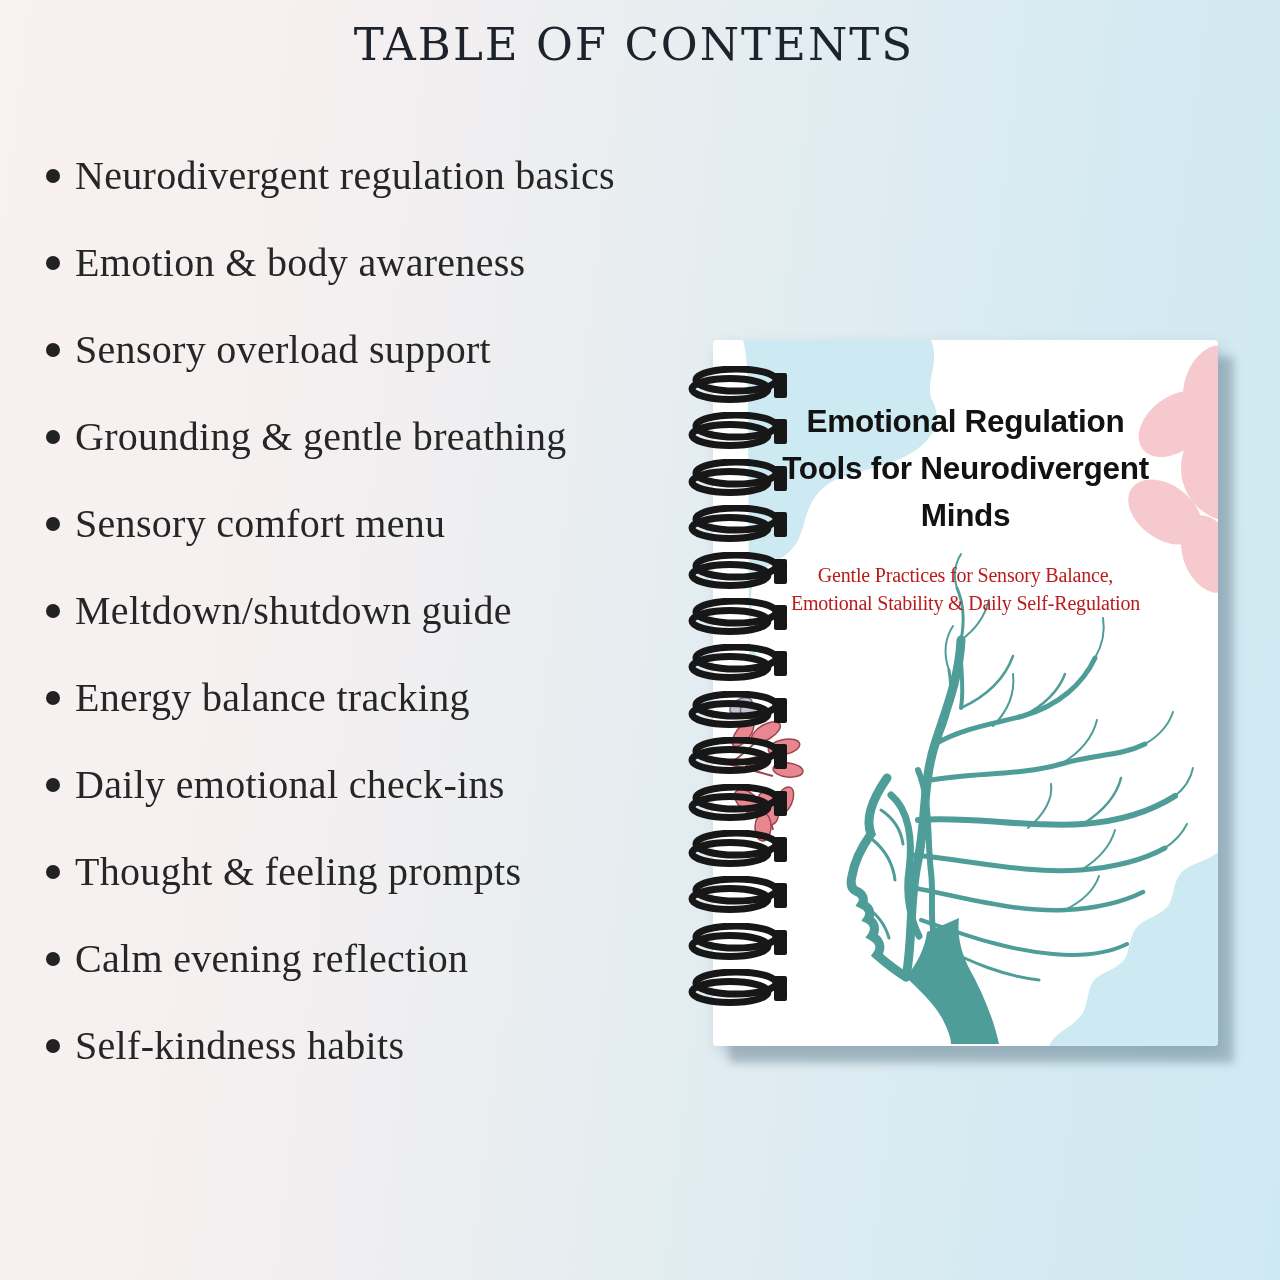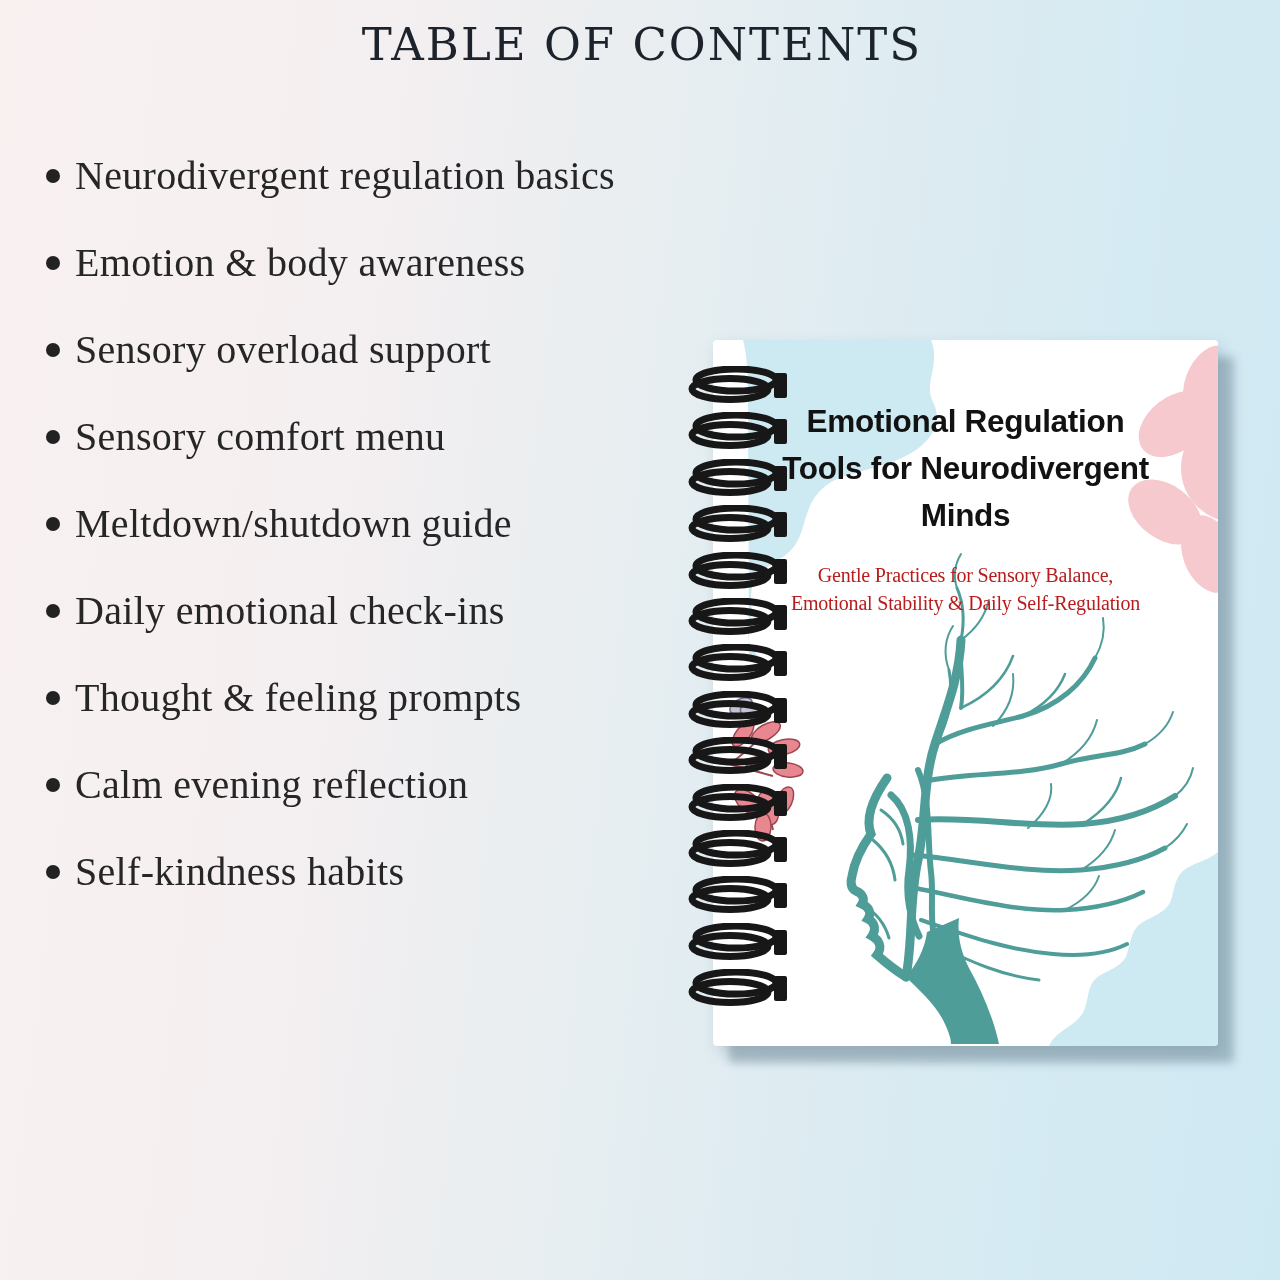--- a/index.html
+++ b/index.html
@@ -2,21 +2,21 @@
 <html><head>
 <meta charset="utf-8">
 <style>
   html,body{margin:0;padding:0;}
   body{
     width:1280px;height:1280px;overflow:hidden;position:relative;
     background:linear-gradient(97deg,#f9f1f0 0%,#f4eff0 28%,#e3edf1 55%,#d5eaf2 80%,#cfe9f2 100%);
     font-family:"Liberation Serif",serif;
   }
   .page-title{
-    position:absolute;top:18px;left:8px;width:1268px;margin:0;
+    position:absolute;top:18px;left:0;width:1268px;margin:0;
     text-align:center;font-family:"DejaVu Serif",serif;font-weight:400;
     font-size:45px;letter-spacing:2px;color:#1c232c;
   }
   ul.toc{
     position:absolute;left:44px;top:132px;margin:0;padding:0;list-style:none;
     width:610px;
   }
   ul.toc li{
     position:relative;padding-left:31px;width:548px;
     font-size:40px;line-height:87px;color:#262626;letter-spacing:.3px;
@@ -48,22 +48,24 @@
 </style>
 </head>
 <body>
 
 <h1 class="page-title">TABLE OF CONTENTS</h1>
 
 <ul class="toc">
     <li>Neurodivergent regulation basics</li>
     <li>Emotion &amp; body awareness</li>
     <li>Sensory overload support</li>
+    <li>Grounding &amp; gentle breathing</li>
     <li>Sensory comfort menu</li>
     <li>Meltdown/shutdown guide</li>
+    <li>Energy balance tracking</li>
     <li>Daily emotional check-ins</li>
     <li>Thought &amp; feeling prompts</li>
     <li>Calm evening reflection</li>
     <li>Self-kindness habits</li>
   </ul>
 
 <div class="book">
   <div class="cover">
     <svg class="art" viewBox="0 0 505 706" aria-hidden="true">
 

